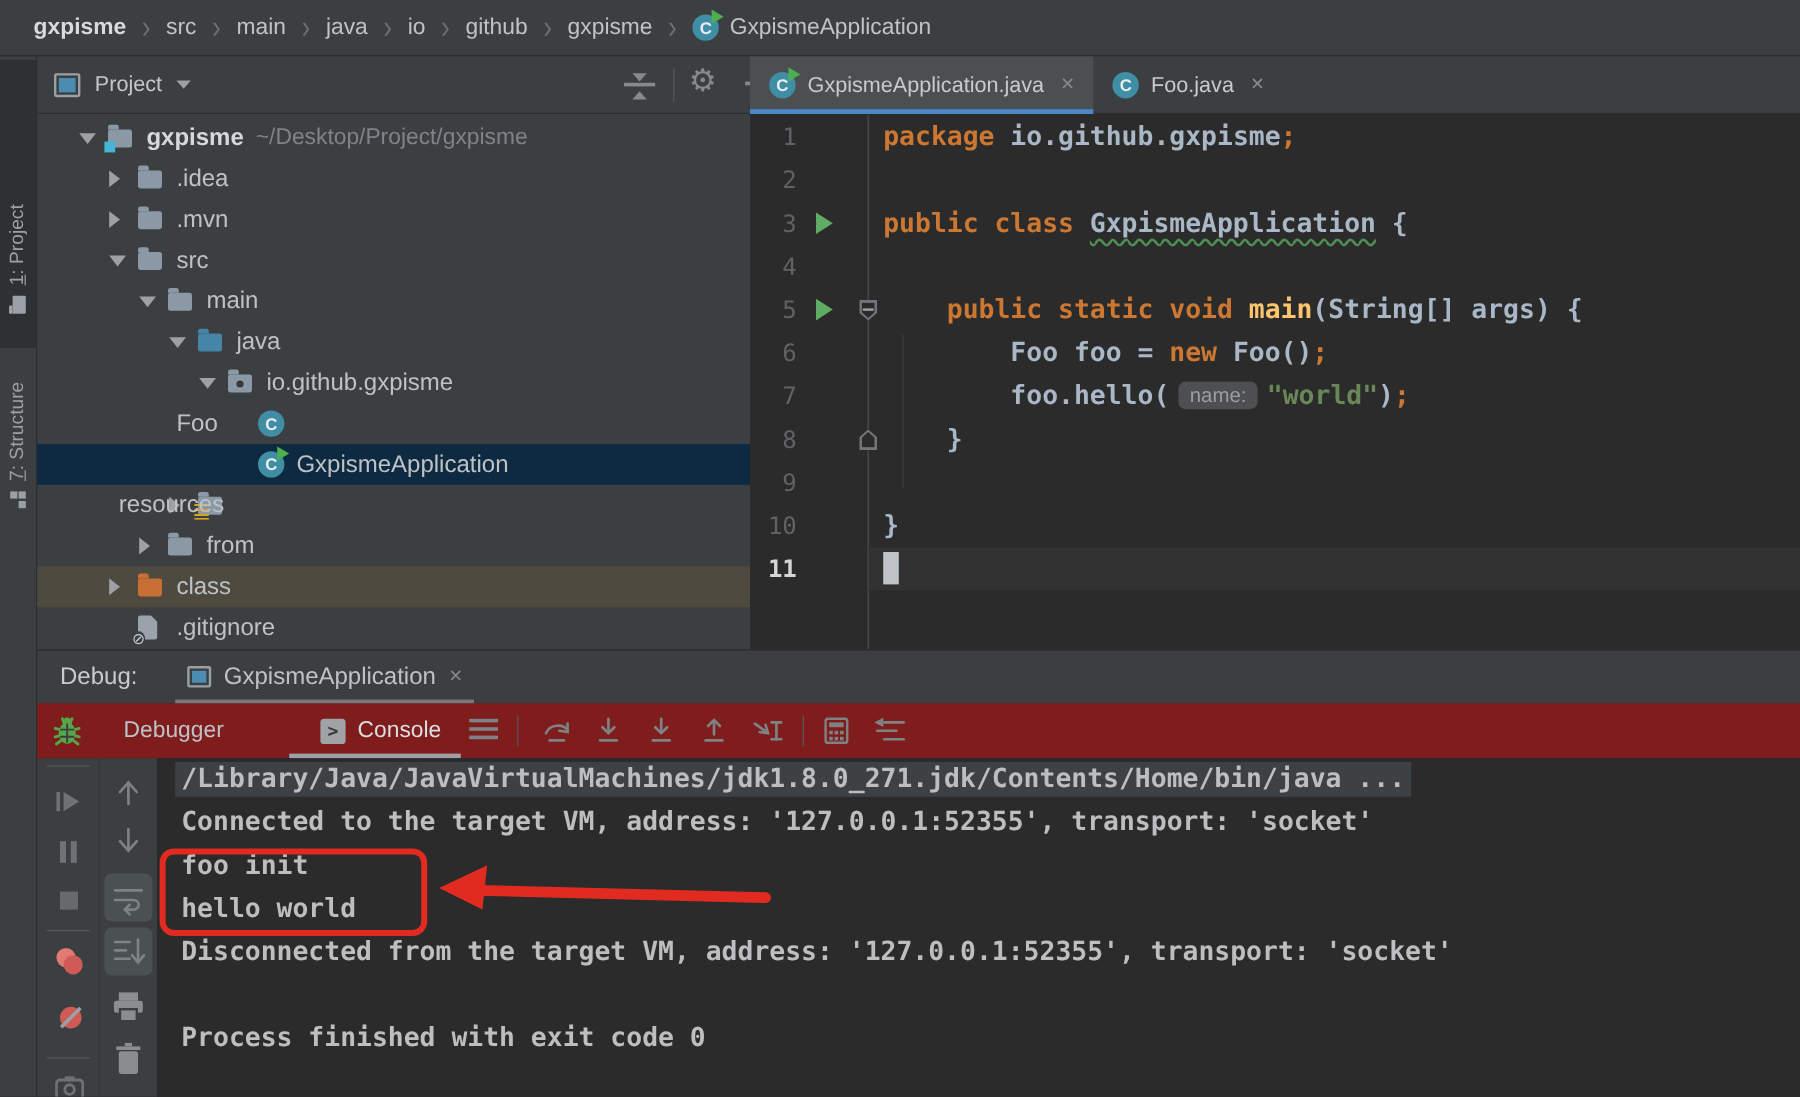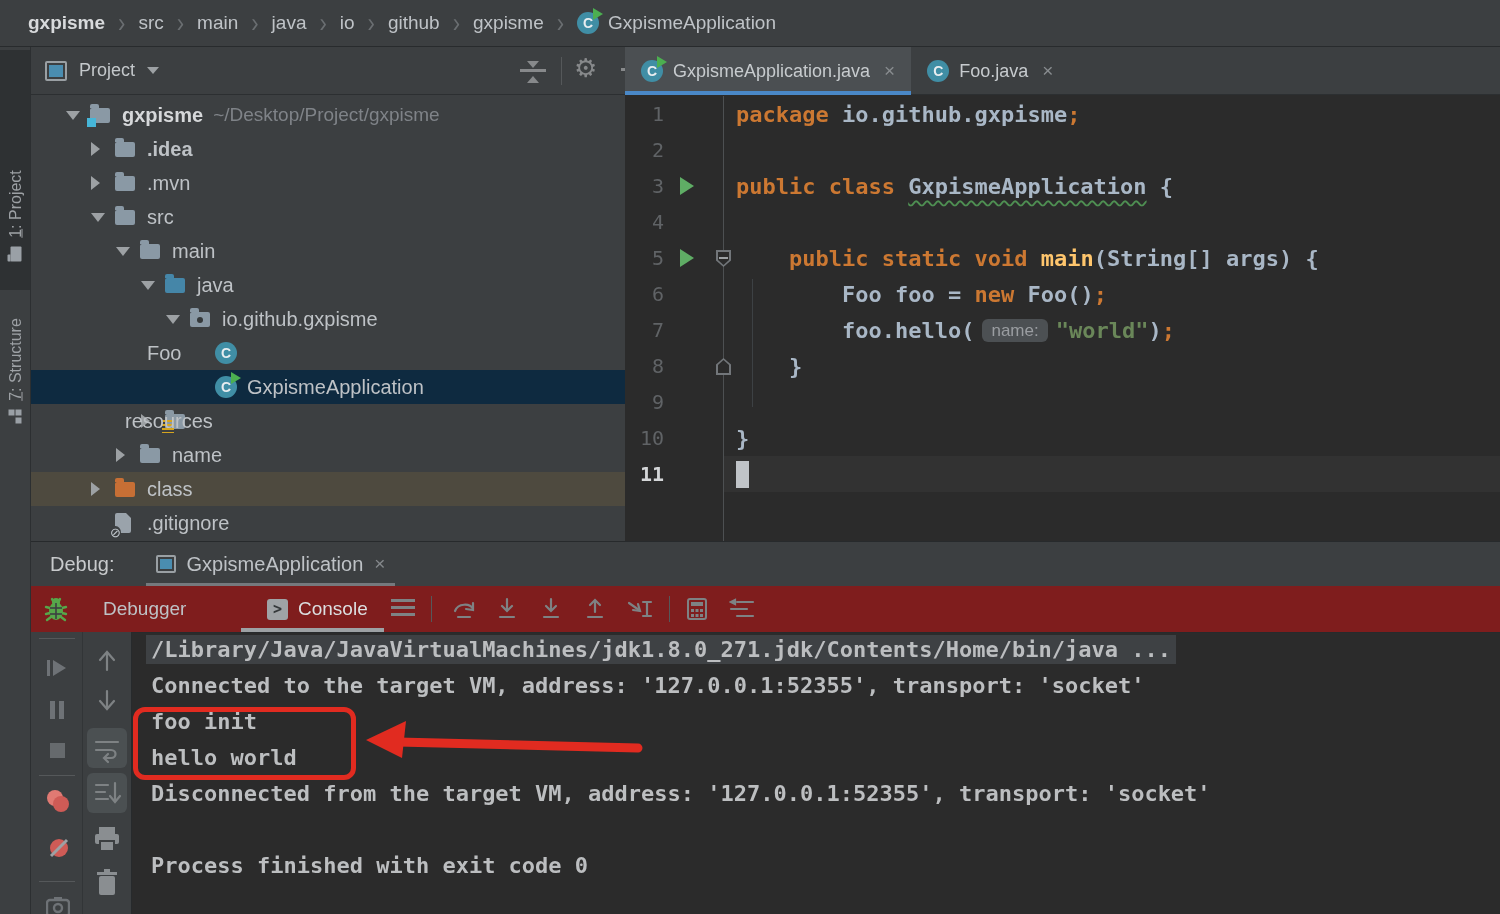--- a/index.html
+++ b/index.html
@@ -215,21 +215,21 @@
     <div id="tree">
         <div class="trow">
           <span class="arrow open" style="left: 35px; top: 13px;"></span>
           <span class="folder root" style="position: absolute; left: 59px;"></span>
           <span class="tlabel bold" style="margin-left: 91px;">gxpisme</span>
           <span class="thint">~/Desktop/Project/gxpisme</span>
         </div>
         <div class="trow">
           <span class="arrow closed" style="left: 60px; top: 10px;"></span>
           <span class="folder" style="position: absolute; left: 84px;"></span>
-          <span class="tlabel" style="margin-left: 116px; font-weight: bold;">.idea</span>
+          <span class="tlabel" style="margin-left: 116px;">.idea</span>
         </div>
         <div class="trow">
           <span class="arrow closed" style="left: 60px; top: 10px;"></span>
           <span class="folder" style="position: absolute; left: 84px;"></span>
           <span class="tlabel" style="margin-left: 116px;">.mvn</span>
         </div>
         <div class="trow">
           <span class="arrow open" style="left: 60px; top: 13px;"></span>
           <span class="folder" style="position: absolute; left: 84px;"></span>
           <span class="tlabel" style="margin-left: 116px;">src</span>
@@ -257,26 +257,26 @@
         </div>
         <div class="trow selected">
           <span class="cls-icon run" style="position: absolute; left: 184px;">
             <span class="c">C</span>
           </span>
           <span class="tlabel" style="margin-left: 216px;">GxpismeApplication</span>
         </div>
         <div class="trow">
           <span class="arrow closed" style="left: 110px; top: 10px;"></span>
           <span class="folder res" style="position: absolute; left: 134px;"></span>
-          <span class="tlabel" style="margin-left: 94px;">resources</span>
+          <span class="tlabel" style="margin-left: 68px;">resources</span>
         </div>
         <div class="trow">
           <span class="arrow closed" style="left: 85px; top: 10px;"></span>
           <span class="folder" style="position: absolute; left: 109px;"></span>
-          <span class="tlabel" style="margin-left: 141px;">name</span>
+          <span class="tlabel" style="margin-left: 141px;">from</span>
         </div>
         <div class="trow rowhl">
           <span class="arrow closed" style="left: 60px; top: 10px;"></span>
           <span class="folder excl" style="position: absolute; left: 84px;"></span>
           <span class="tlabel" style="margin-left: 116px;">class</span>
         </div>
         <div class="trow">
           <span class="file-ign" style="position: absolute; left: 84px;"></span>
           <span class="tlabel" style="margin-left: 116px;">.gitignore</span>
         </div>

